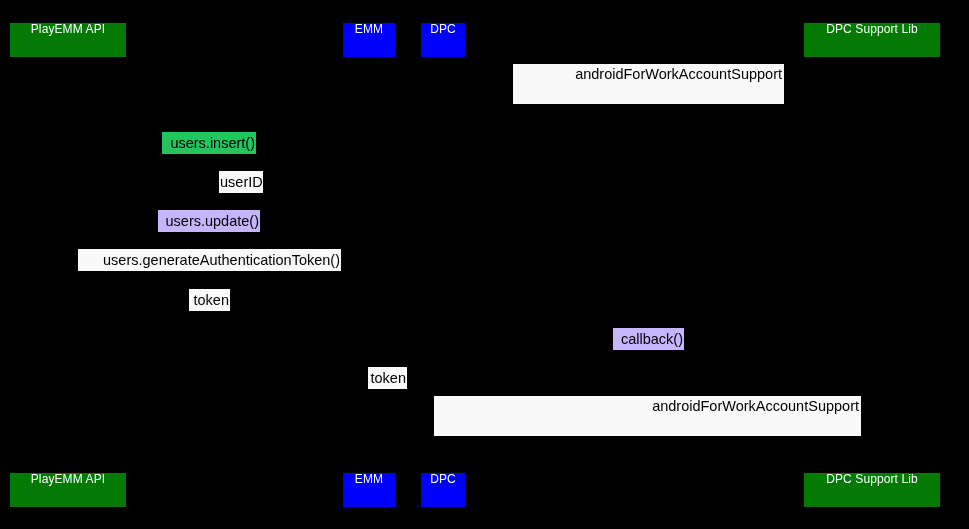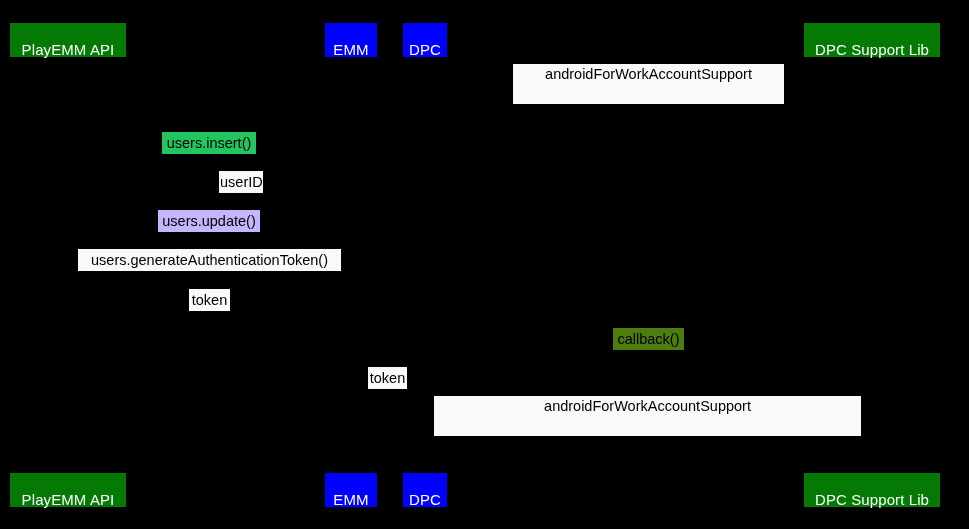--- a/index.html
+++ b/index.html
@@ -13,46 +13,46 @@
     width: 969px;
     height: 529px;
     background: #000000;
     overflow: hidden;
     font-family: "Liberation Sans", "DejaVu Sans", sans-serif;
   }
   .participant-box {
     position: absolute;
     box-sizing: border-box;
     display: flex;
-    align-items: flex-end;
+    align-items: flex-start;
     justify-content: center;
     color: #ffffff;
-    font-size: 15px;
+    font-size: 12px;
     line-height: 1;
     letter-spacing: 0.1px;
     white-space: nowrap;
     user-select: none;
   }
   .participant-box.green { background: #047a04; }
-  .participant-box.blue  { background: #0000ff; }
+  .participant-box.blue  { background: #0000ff; margin-left: 18px; }
 
   .lifeline {
     position: absolute;
     width: 1px;
     background: #000000;
   }
 
   .msg-label {
     position: absolute;
     box-sizing: border-box;
     background: #f9f9f9;
     color: #000000;
     font-size: 14.5px;
     line-height: 19px;
-    text-align: center;
+    text-align: right;
     white-space: pre;
     padding: 2px 1px;
     letter-spacing: 0px;
   }
   .msg-label.two-line {
     line-height: 19.5px;
     padding: 1px 2px;
   }
   .msg-line {
     display: block;
@@ -97,17 +97,17 @@
       </div>
     </div>
 
   <div id="messages-layer">
       <div class="msg-label two-line" style="left: 513px; top: 64px; width: 271px; height: 40px; background: rgb(249, 249, 249); color: rgb(0, 0, 0);"><span class="msg-line">androidForWorkAccountSupport</span></div>
       <div class="msg-label" style="left: 162px; top: 132px; width: 94px; height: 22px; background: #22c55e; color: rgb(0, 0, 0);"><span class="msg-line">users.insert()</span></div>
       <div class="msg-label" style="left: 187px; top: 171px; width: 44px; height: 22px; background: rgb(249, 249, 249); color: rgb(0, 0, 0); margin-left: 32px;"><span class="msg-line">userID</span></div>
       <div class="msg-label" style="left: 158px; top: 210px; width: 102px; height: 22px; background: #c4b5fd; color: rgb(0, 0, 0);"><span class="msg-line">users.update()</span></div>
       <div class="msg-label" style="left: 78px; top: 249px; width: 263px; height: 22px; background: rgb(249, 249, 249); color: rgb(0, 0, 0);"><span class="msg-line">users.generateAuthenticationToken()</span></div>
       <div class="msg-label" style="left: 189px; top: 289px; width: 41px; height: 22px; background: rgb(249, 249, 249); color: rgb(0, 0, 0);"><span class="msg-line">token</span></div>
-      <div class="msg-label" style="left: 613px; top: 328px; width: 71px; height: 22px; background: #4d7c0f; color: rgb(0, 0, 0);"><span class="msg-line">callback()</span></div>
+      <div class="msg-label" style="left: 613px; top: 328px; width: 71px; height: 22px; background: #c4b5fd; color: rgb(0, 0, 0);"><span class="msg-line">callback()</span></div>
       <div class="msg-label" style="left: 368px; top: 367px; width: 39px; height: 22px; background: rgb(249, 249, 249); color: rgb(0, 0, 0);"><span class="msg-line">token</span></div>
       <div class="msg-label two-line" style="left: 434px; top: 396px; width: 427px; height: 40px; background: rgb(249, 249, 249); color: rgb(0, 0, 0);"><span class="msg-line">androidForWorkAccountSupport</span></div>
     </div>
 </div>
 
 </body></html>

